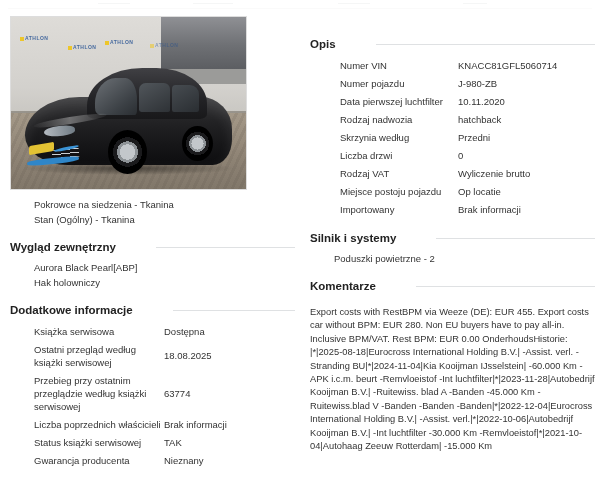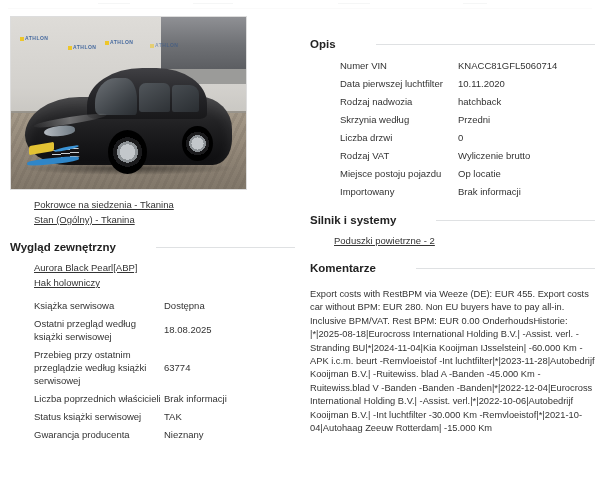--- a/index.html
+++ b/index.html
@@ -289,21 +289,20 @@
     flex: 1;
     height: 1px;
     background: #dfe1e3;
   }
 
   
   .feature-list {
     margin: 7px 0 0 0;
     padding: 0 0 0 24px;
     list-style: none;
-    text-decoration: underline;
   }
   .feature-list li {
     font-size: 9.5px;
     line-height: 15px;
     color: #333333;
   }
 
   
   .kv {
     width: 100%;
@@ -388,20 +387,24 @@
 
       <div class="section-head">
         <span class="title">Wygląd zewnętrzny</span>
         <span class="rule"></span>
       </div>
       <ul class="feature-list">
         <li>Aurora Black Pearl[ABP]</li>
         <li>Hak holowniczy</li>
       </ul>
 
+      <div class="section-head">
+        <span class="title">Dodatkowe informacje</span>
+        <span class="rule"></span>
+      </div>
       <table class="kv">
         <tbody>
           <tr>
             <td class="k">Książka serwisowa</td>
             <td class="v">Dostępna</td>
           </tr>
           <tr>
             <td class="k">Ostatni przegląd według książki serwisowej</td>
             <td class="v">18.08.2025</td>
           </tr>
@@ -433,20 +436,24 @@
         <span class="title">Opis</span>
         <span class="rule"></span>
       </div>
       <table class="kv kv-right">
         <tbody>
           <tr>
             <td class="k">Numer VIN</td>
             <td class="v">KNACC81GFL5060714</td>
           </tr>
           <tr>
+            <td class="k">Numer pojazdu</td>
+            <td class="v">J-980-ZB</td>
+          </tr>
+          <tr>
             <td class="k">Data pierwszej luchtfilter</td>
             <td class="v">10.11.2020</td>
           </tr>
           <tr>
             <td class="k">Rodzaj nadwozia</td>
             <td class="v">hatchback</td>
           </tr>
           <tr>
             <td class="k">Skrzynia według</td>
             <td class="v">Przedni</td>

